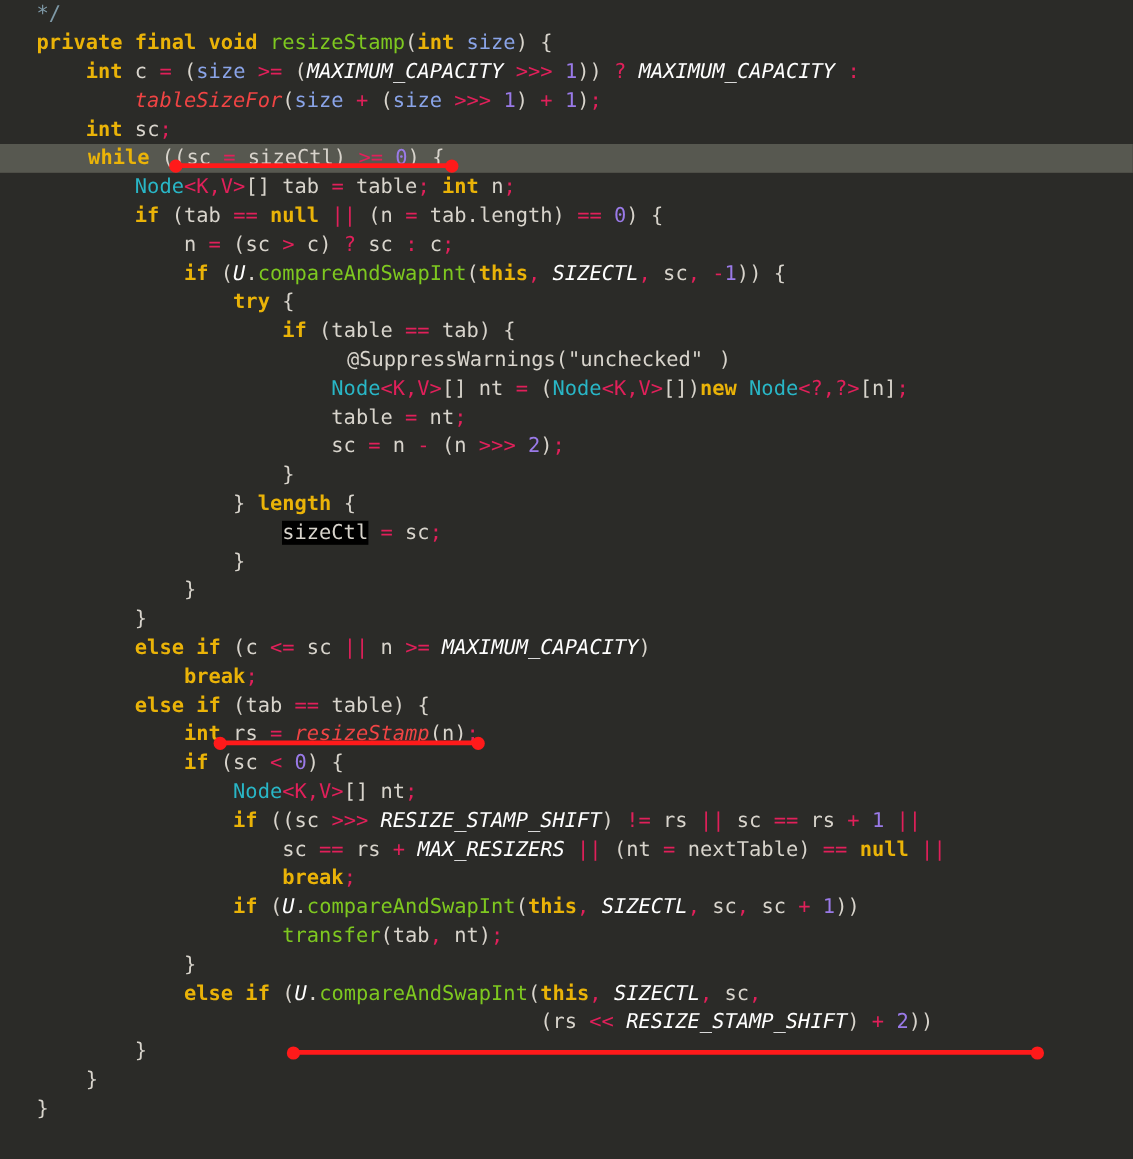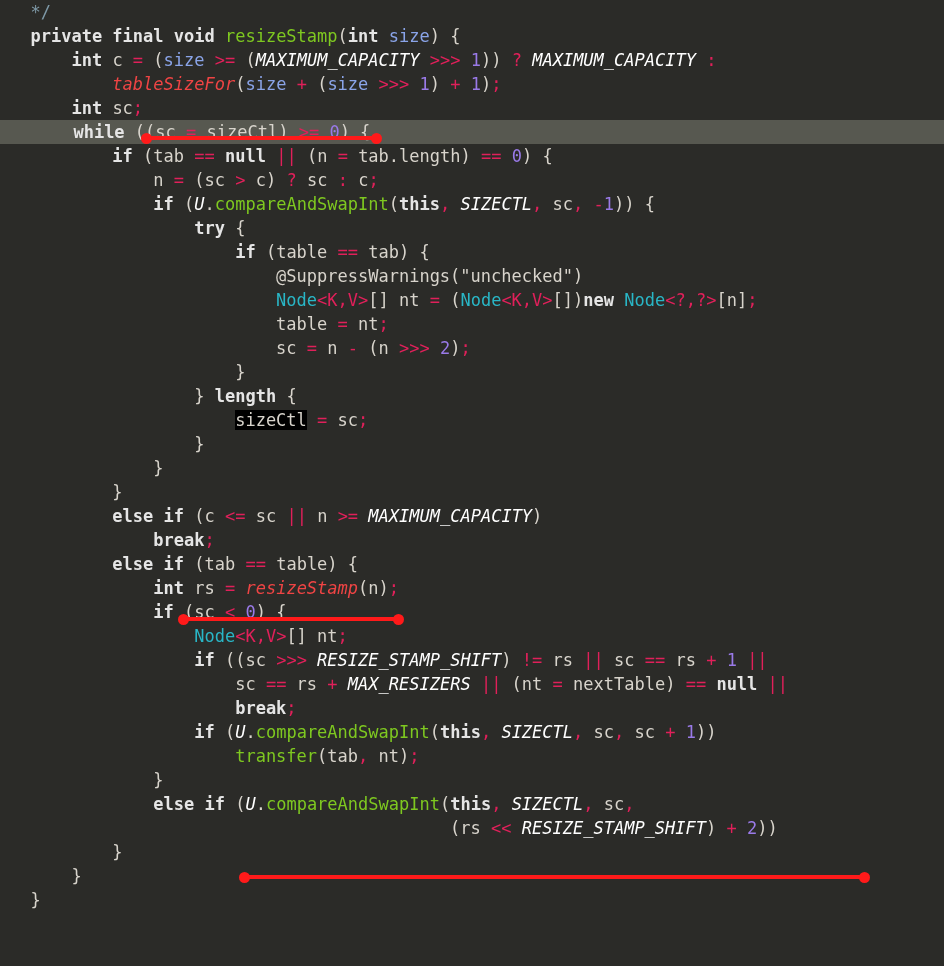--- a/index.html
+++ b/index.html
@@ -21,31 +21,31 @@
     font-size:17px;
     letter-spacing:0px;
     white-space:pre;
     padding-left:10px;
     box-sizing:border-box;
     color:#d8d4cc;
   }
   .line.caret-line{ background:#575850; }
 
   
-  .kw      { color:#e5e5e5; font-weight:bold; }   
+  .kw      { color:#eab308; font-weight:bold; }   
   .typ     { color:#29b6c6; }                      
   .gen     { color:#e0205a; }                      
   .mth     { color:#7ec820; }                      
   .mthi    { color:#ef4444; font-style:italic; }   
   .fld     { color:#8aa4e8; }                      
   .stat    { color:#ffffff; font-style:italic; }   
   .num     { color:#9a7ae8; }                      
   .op      { color:#e0205a; }                      
   .str     { color:#d8d4cc; }                      
-  .ann     { color:#d8d4cc; }                      
+  .ann     { color:#d8d4cc;margin-left:13px; }                      
   .pl      { color:#d8d4cc; }                      
   .cmt     { color:#7f9aa8; }                      
   .brc     { color:#d8d4cc; }
   .occ     { background:#000000; color:#d8d4cc; }  
 
   
   .annot{
     position:absolute;
     height:4px;
     background:#ff1a1a;
@@ -73,20 +73,21 @@
   <div class="line"><span class="pl">  </span><span class="kw">private final void </span><span class="mth">resizeStamp</span><span class="pl">(</span><span class="kw">int </span><span class="fld">size</span><span class="pl">) {</span></div>
 
   <div class="line"><span class="pl">      </span><span class="kw">int </span><span class="pl">c </span><span class="op">= </span><span class="pl">(</span><span class="fld">size</span><span class="pl"> </span><span class="op">&gt;= </span><span class="pl">(</span><span class="stat">MAXIMUM_CAPACITY</span><span class="pl"> </span><span class="op">&gt;&gt;&gt; </span><span class="num">1</span><span class="pl">)) </span><span class="op">? </span><span class="stat">MAXIMUM_CAPACITY</span><span class="pl"> </span><span class="op">:</span></div>
 
   <div class="line"><span class="pl">          </span><span class="mthi">tableSizeFor</span><span class="pl">(</span><span class="fld">size</span><span class="pl"> </span><span class="op">+ </span><span class="pl">(</span><span class="fld">size</span><span class="pl"> </span><span class="op">&gt;&gt;&gt; </span><span class="num">1</span><span class="pl">) </span><span class="op">+ </span><span class="num">1</span><span class="pl">)</span><span class="op">;</span></div>
 
   <div class="line"><span class="pl">      </span><span class="kw">int </span><span class="pl">sc</span><span class="op">;</span></div>
 
   <div class="line caret-line" style="background: rgb(87, 88, 80); padding-left: 12px;"><span class="pl">      </span><span class="kw">while </span><span class="pl">((</span><span class="pl">sc </span><span class="op">= </span><span class="pl">sizeCtl</span><span class="pl">) </span><span class="op">&gt;= </span><span class="num">0</span><span class="pl">) {</span></div>
 
+  <div class="line"><span class="pl">          </span><span class="typ">Node</span><span class="gen">&lt;K,V&gt;</span><span class="pl">[] </span><span class="pl">tab </span><span class="op">= </span><span class="pl">table</span><span class="op">; </span><span class="kw">int </span><span class="pl">n</span><span class="op">;</span></div>
 
   <div class="line"><span class="pl">          </span><span class="kw">if </span><span class="pl">(</span><span class="pl">tab </span><span class="op">== </span><span class="kw">null </span><span class="op">|| </span><span class="pl">(</span><span class="pl">n </span><span class="op">= </span><span class="pl">tab</span><span class="pl">.</span><span class="pl">length</span><span class="pl">) </span><span class="op">== </span><span class="num">0</span><span class="pl">) {</span></div>
 
   <div class="line"><span class="pl">              </span><span class="pl">n </span><span class="op">= </span><span class="pl">(</span><span class="pl">sc </span><span class="op">&gt; </span><span class="pl">c</span><span class="pl">) </span><span class="op">? </span><span class="pl">sc </span><span class="op">: </span><span class="pl">c</span><span class="op">;</span></div>
 
   <div class="line"><span class="pl">              </span><span class="kw">if </span><span class="pl">(</span><span class="stat">U</span><span class="pl">.</span><span class="mth">compareAndSwapInt</span><span class="pl">(</span><span class="kw">this</span><span class="op">, </span><span class="stat">SIZECTL</span><span class="op">, </span><span class="pl">sc</span><span class="op">, -</span><span class="num">1</span><span class="pl">)) {</span></div>
 
   <div class="line"><span class="pl">                  </span><span class="kw">try </span><span class="pl">{</span></div>
 
   <div class="line"><span class="pl">                      </span><span class="kw">if </span><span class="pl">(</span><span class="pl">table </span><span class="op">== </span><span class="pl">tab</span><span class="pl">) {</span></div>

